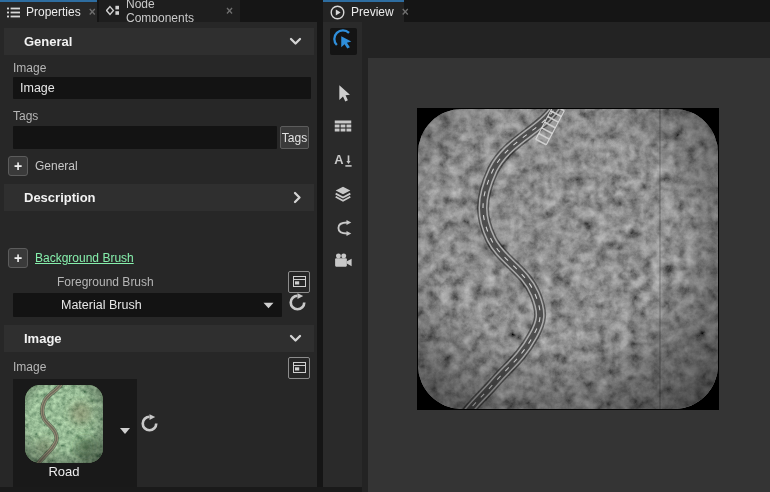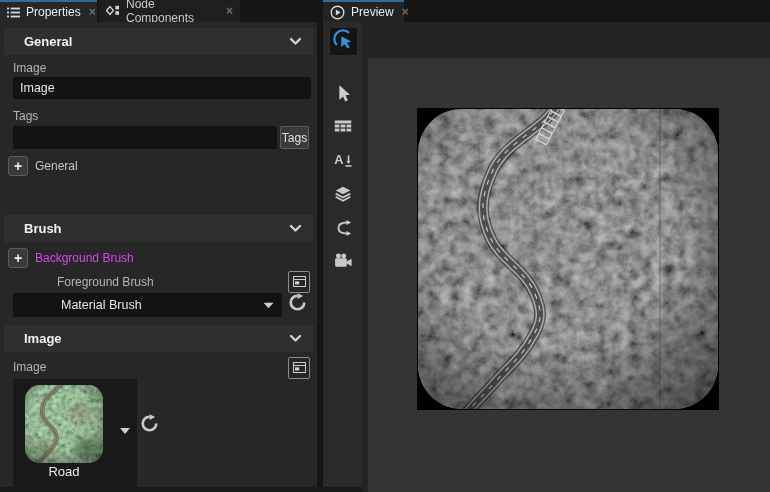--- a/index.html
+++ b/index.html
@@ -124,32 +124,32 @@
     <div class="lbl" style="left:13px;top:39px;">Image</div>
     <input class="tinput" style="left: 13px; top: 55px; width: 298px; height: 22px;" value="Image">
 
     <div class="lbl" style="left:13px;top:87px;">Tags</div>
     <input class="tinput" style="left: 13px; top: 104px; width: 264px; height: 23px;" value="">
     <div class="sbtn" style="left:280px;top:104px;width:29px;height:23px;">Tags</div>
 
     <div class="sbtn plusbtn" style="left:8px;top:134px;width:20px;height:20px;">+</div>
     <div class="lbl" style="left:35px;top:137px;color:#c6c6c6;">General</div>
 
-
-    <div class="sec-header" style="top:193px;">
-      <span>Brush</span>
+    <div class="sec-header" style="top:162px;">
+      <span>Description</span>
       <span class="chev">
-        <svg width="13" height="9" viewBox="0 0 13 9">
-            <path d="M2 2 L6.5 6.5 L11 2" fill="none" stroke="#d4d4d4" stroke-width="2.3" stroke-linecap="round" stroke-linejoin="round"></path>
-          </svg>
-      </span>
-    </div>
+        <svg width="9" height="13" viewBox="0 0 9 13">
+            <path d="M2 2 L6.5 6.5 L2 11" fill="none" stroke="#d4d4d4" stroke-width="2.3" stroke-linecap="round" stroke-linejoin="round"></path>
+          </svg>
+      </span>
+    </div>
+
 
     <div class="sbtn plusbtn" style="left:8px;top:226px;width:20px;height:20px;">+</div>
-    <div class="lbl" style="left:35px;top:229px;color:#d946ef;">Background Brush</div>
+    <div class="lbl" style="left:35px;top:229px;color:#86efac;text-decoration:underline;">Background Brush</div>
 
     <div class="lbl" style="left:13px;top:253px;margin-left:44px;">Foreground Brush</div>
     <div class="iconbtn" style="left:288px;top:249px;">
       <span>
         <svg width="13" height="11" viewBox="0 0 13 11">
             <rect x="0.5" y="0.5" width="12" height="10" fill="none" stroke="#cfcfcf" stroke-width="1"></rect>
             <line x1="0.5" y1="3.5" x2="12.5" y2="3.5" stroke="#cfcfcf" stroke-width="1"></line>
             <rect x="2" y="5.3" width="4.2" height="3.2" fill="#cfcfcf"></rect>
           </svg>
       </span>

